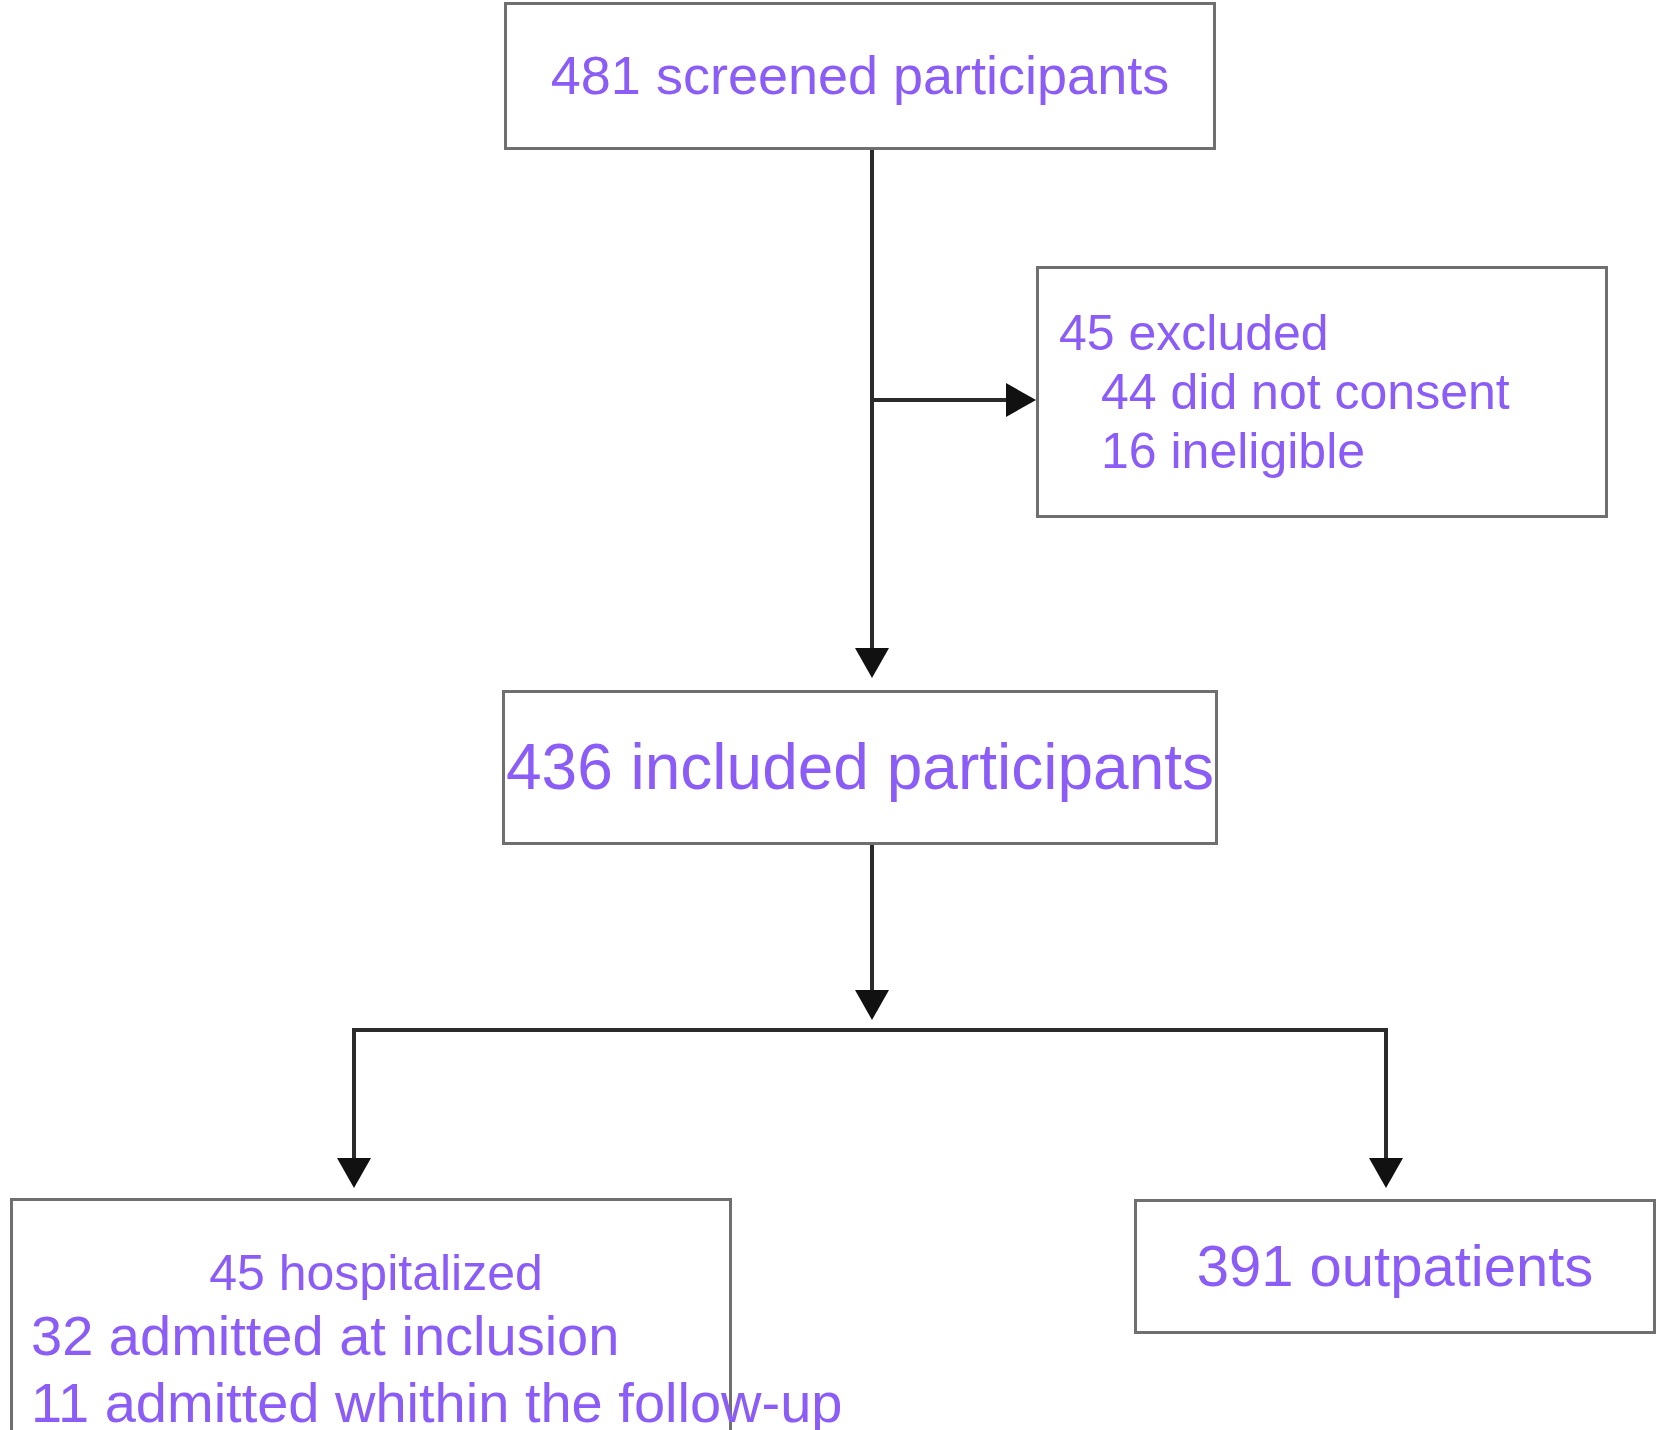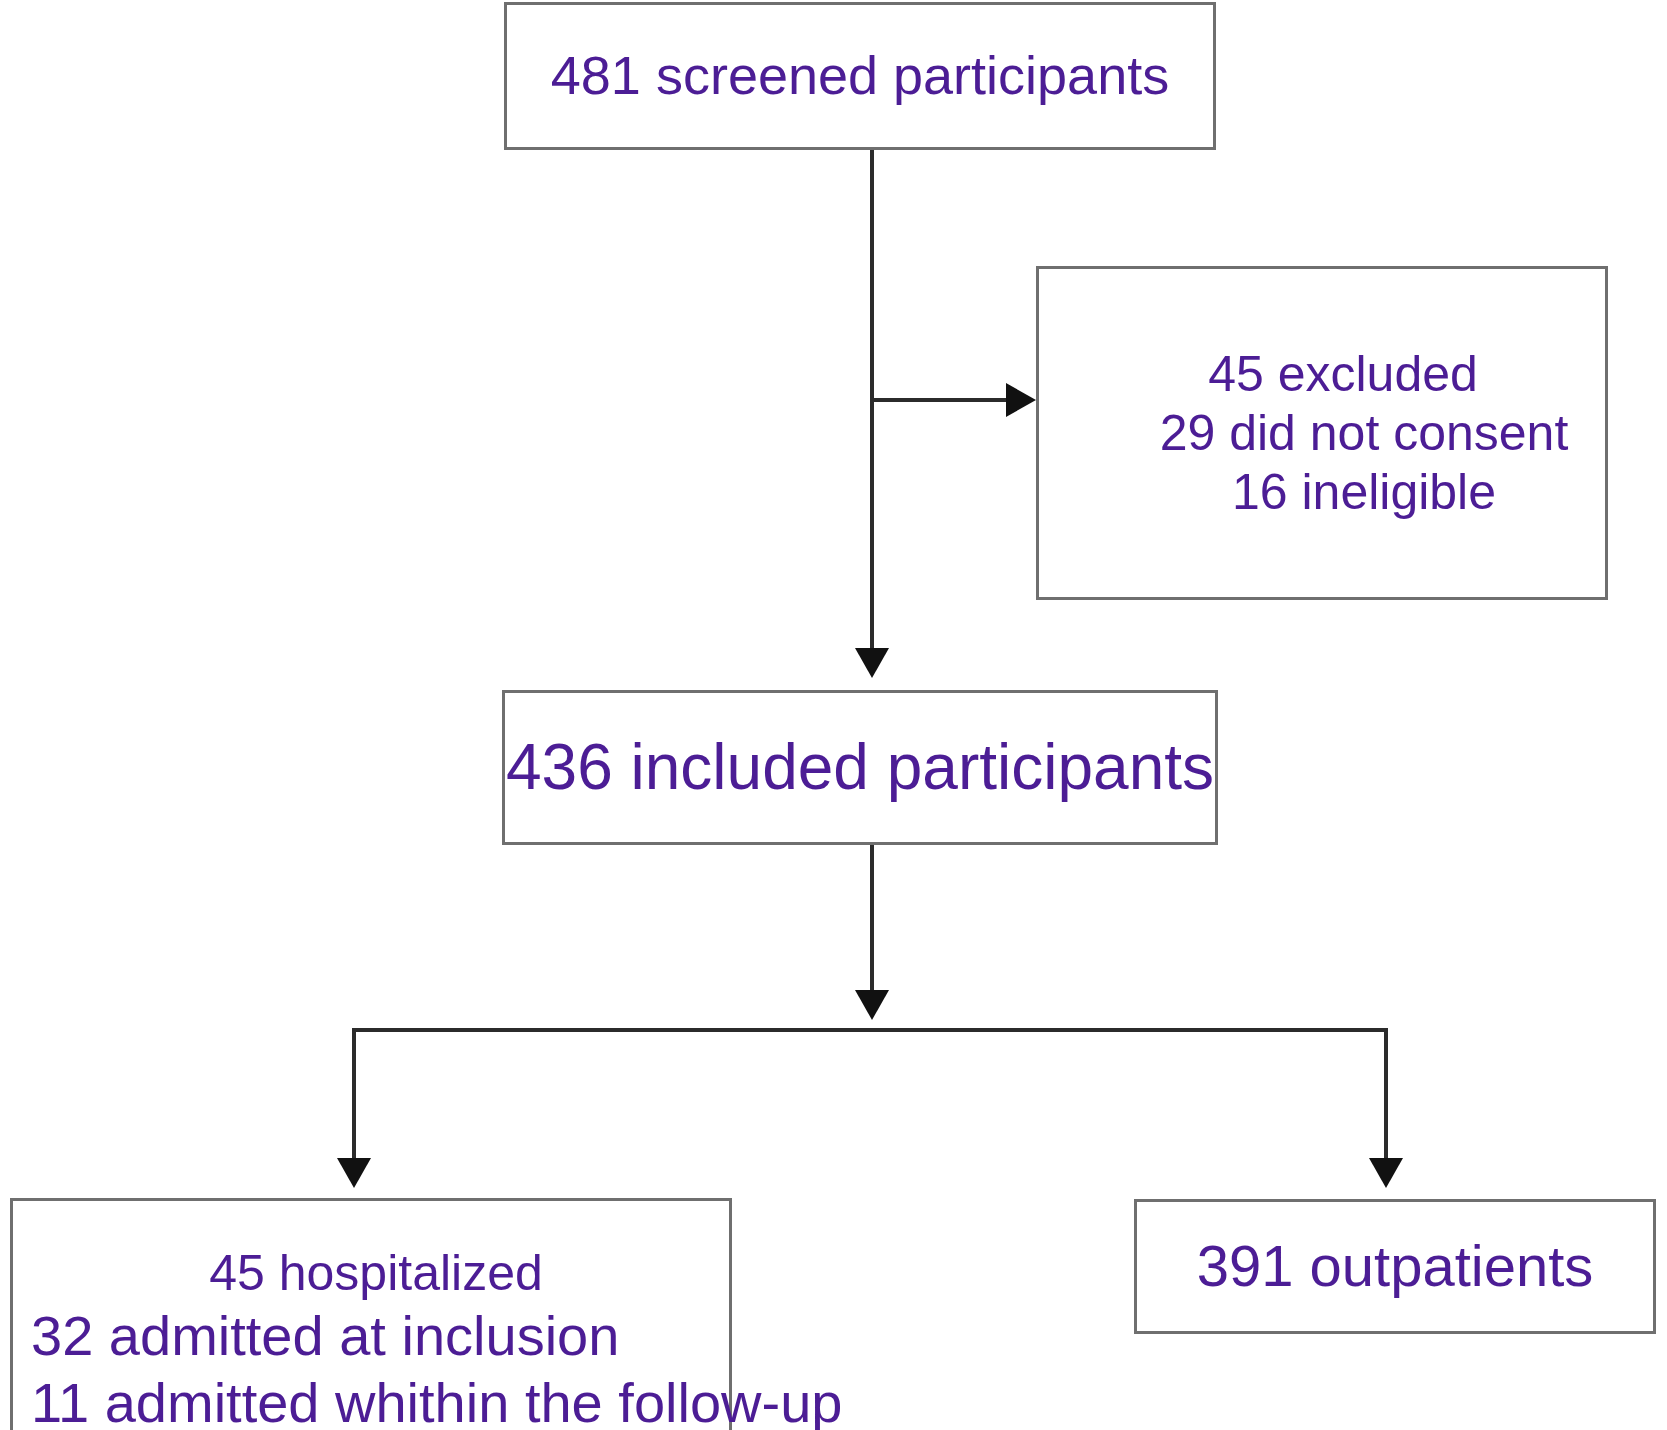--- a/index.html
+++ b/index.html
@@ -6,21 +6,21 @@
     margin: 0;
     padding: 0;
     background: #ffffff;
   }
   #flow-root {
     position: relative;
     width: 1667px;
     height: 1430px;
     background: #ffffff;
     font-family: "Liberation Sans", sans-serif;
-    color: #4c1d95;
+    color: #8b5cf6;
     overflow: hidden;
   }
   .node {
     position: absolute;
     box-sizing: border-box;
     background: #ffffff;
     border: 3px solid #6f6f6f;
     display: flex;
     flex-direction: column;
     justify-content: center;
@@ -41,23 +41,23 @@
   }
   #node-screened .node-line {
     font-size: 54px;
   }
 
   
   #node-excluded {
     left: 1036px;
     top: 266px;
     width: 572px;
-    height: 334px;
-    align-items: center;
-    padding-left: 42px;
+    height: 252px;
+    align-items: flex-start;
+    padding-left: 20px;
   }
   #node-excluded .node-line {
     font-size: 50px;
   }
   #node-excluded .indent {
     padding-left: 42px;
   }
 
   
   #node-included {
@@ -151,21 +151,21 @@
 <body>
 
 <div id="flow-root">
 
   <div class="node" id="node-screened">
     <span class="node-line">481 screened participants</span>
   </div>
 
   <div class="node" id="node-excluded">
     <span class="node-line">45 excluded</span>
-    <span class="node-line indent">29 did not consent</span>
+    <span class="node-line indent">44 did not consent</span>
     <span class="node-line indent">16 ineligible</span>
   </div>
 
   <div class="node" id="node-included">
     <span class="node-line">436 included participants</span>
   </div>
 
   <div class="node" id="node-hospitalized">
     <span class="node-line headline">45 hospitalized</span>
     <span class="node-line sub">32 admitted at inclusion</span>

